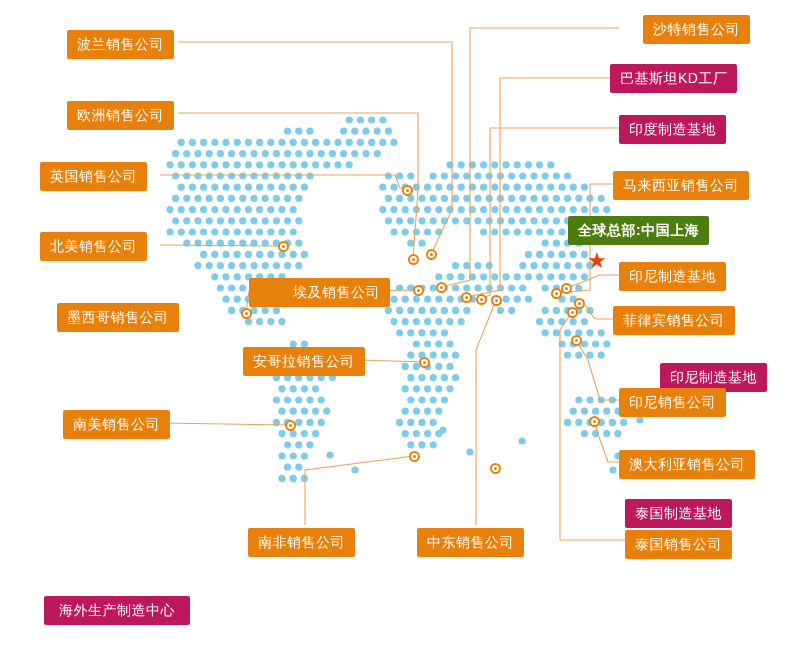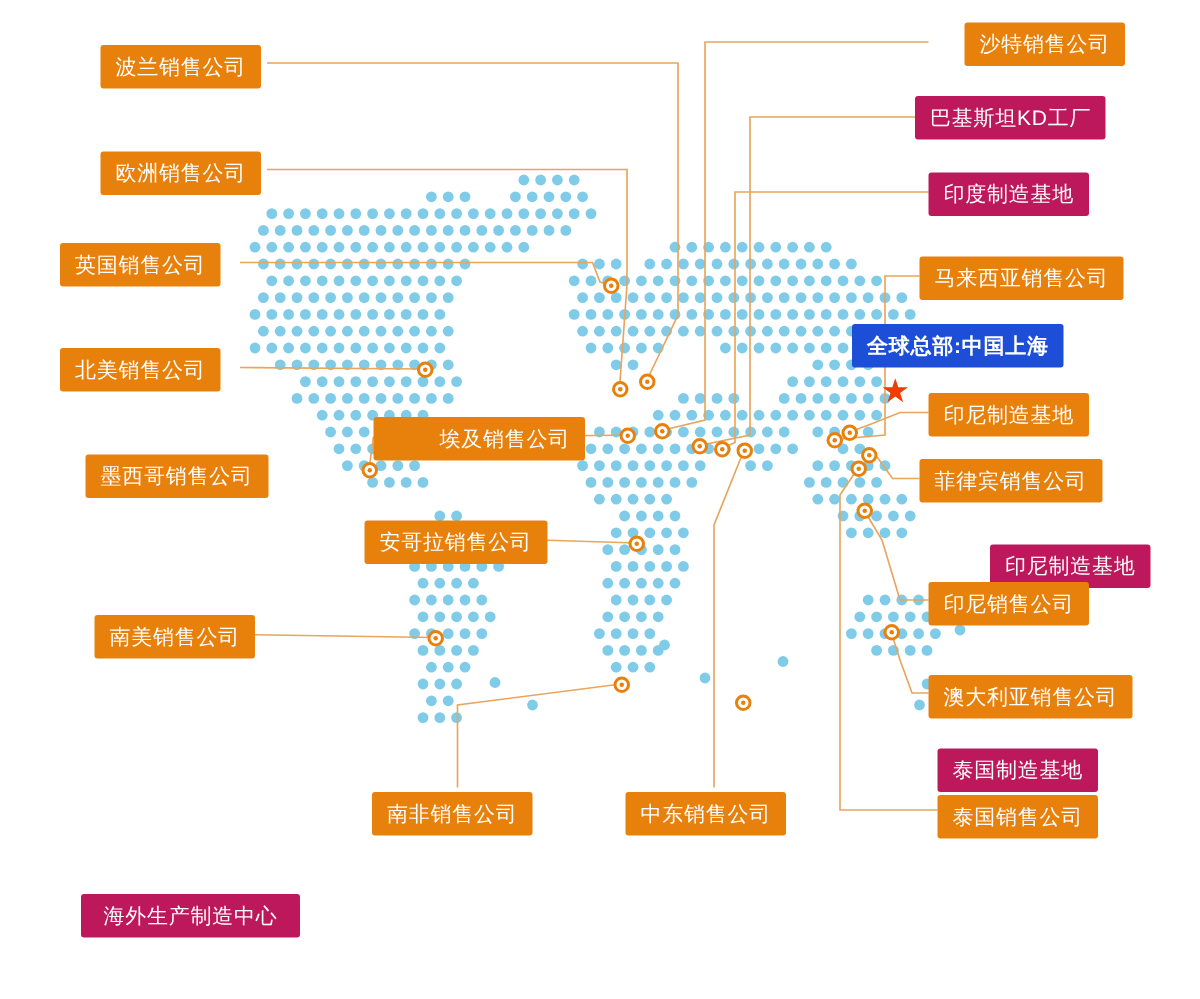--- a/index.html
+++ b/index.html
@@ -35,28 +35,27 @@
     border-radius: 2px;
     letter-spacing: 0.5px;
   }
   .label.orange {
     background: #e8810c;
   }
   .label.blue {
     background: #be185d;
   }
   .label.hq {
-    background: #1d4ed8;
+    background: #4d7c0f;
     font-weight: bold;
   }
   .legend {
     position: absolute;
     left: 44px;
     top: 596px;
-    margin-left: 10px;
   }
   .legend .label {
     position: relative;
     left: 0;
     top: 0;
     display: block;
     width: 146px;
     margin-bottom: 2px;
     text-align: center;
     padding: 7px 4px 8px 4px;

